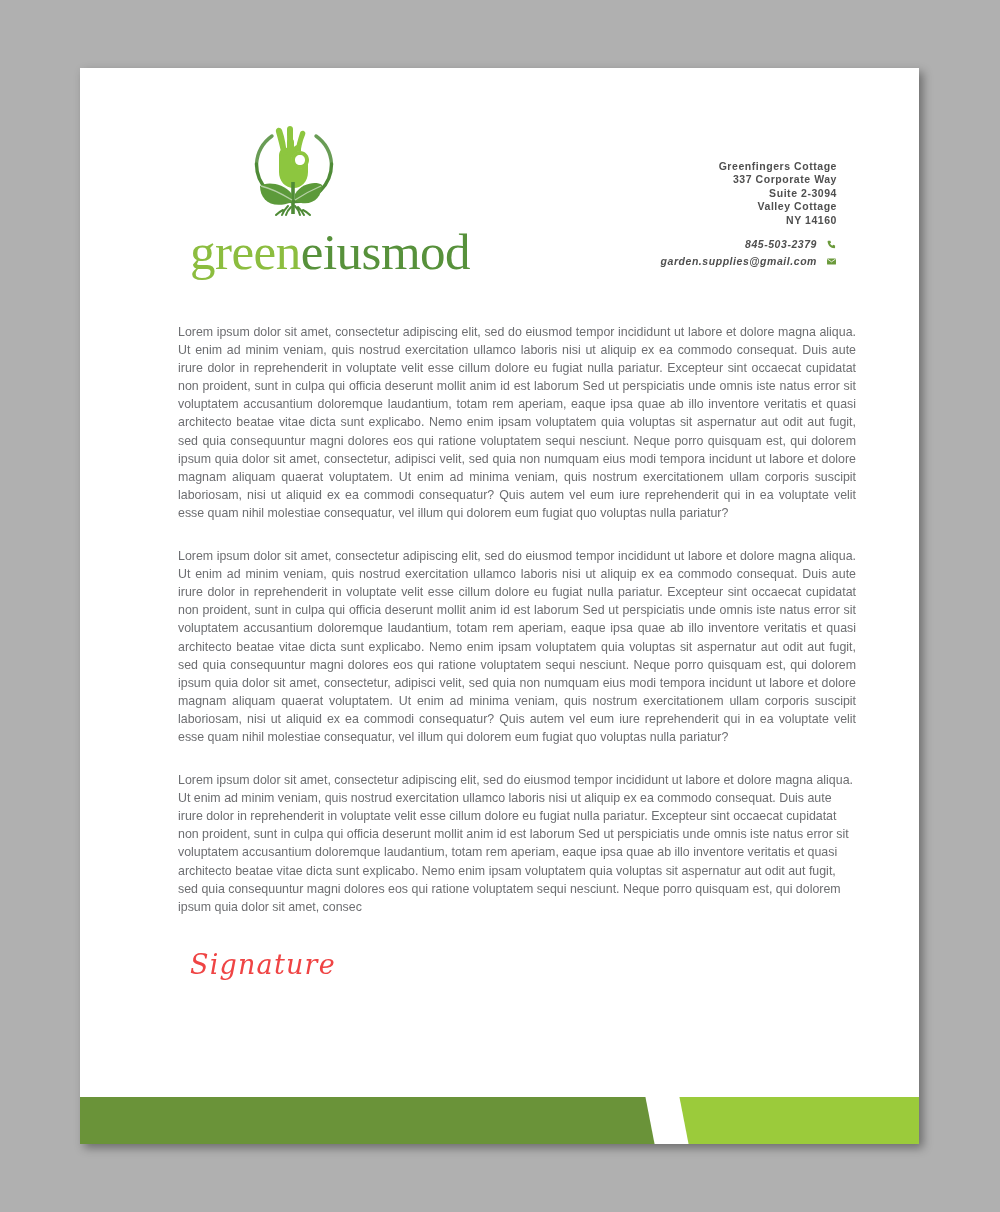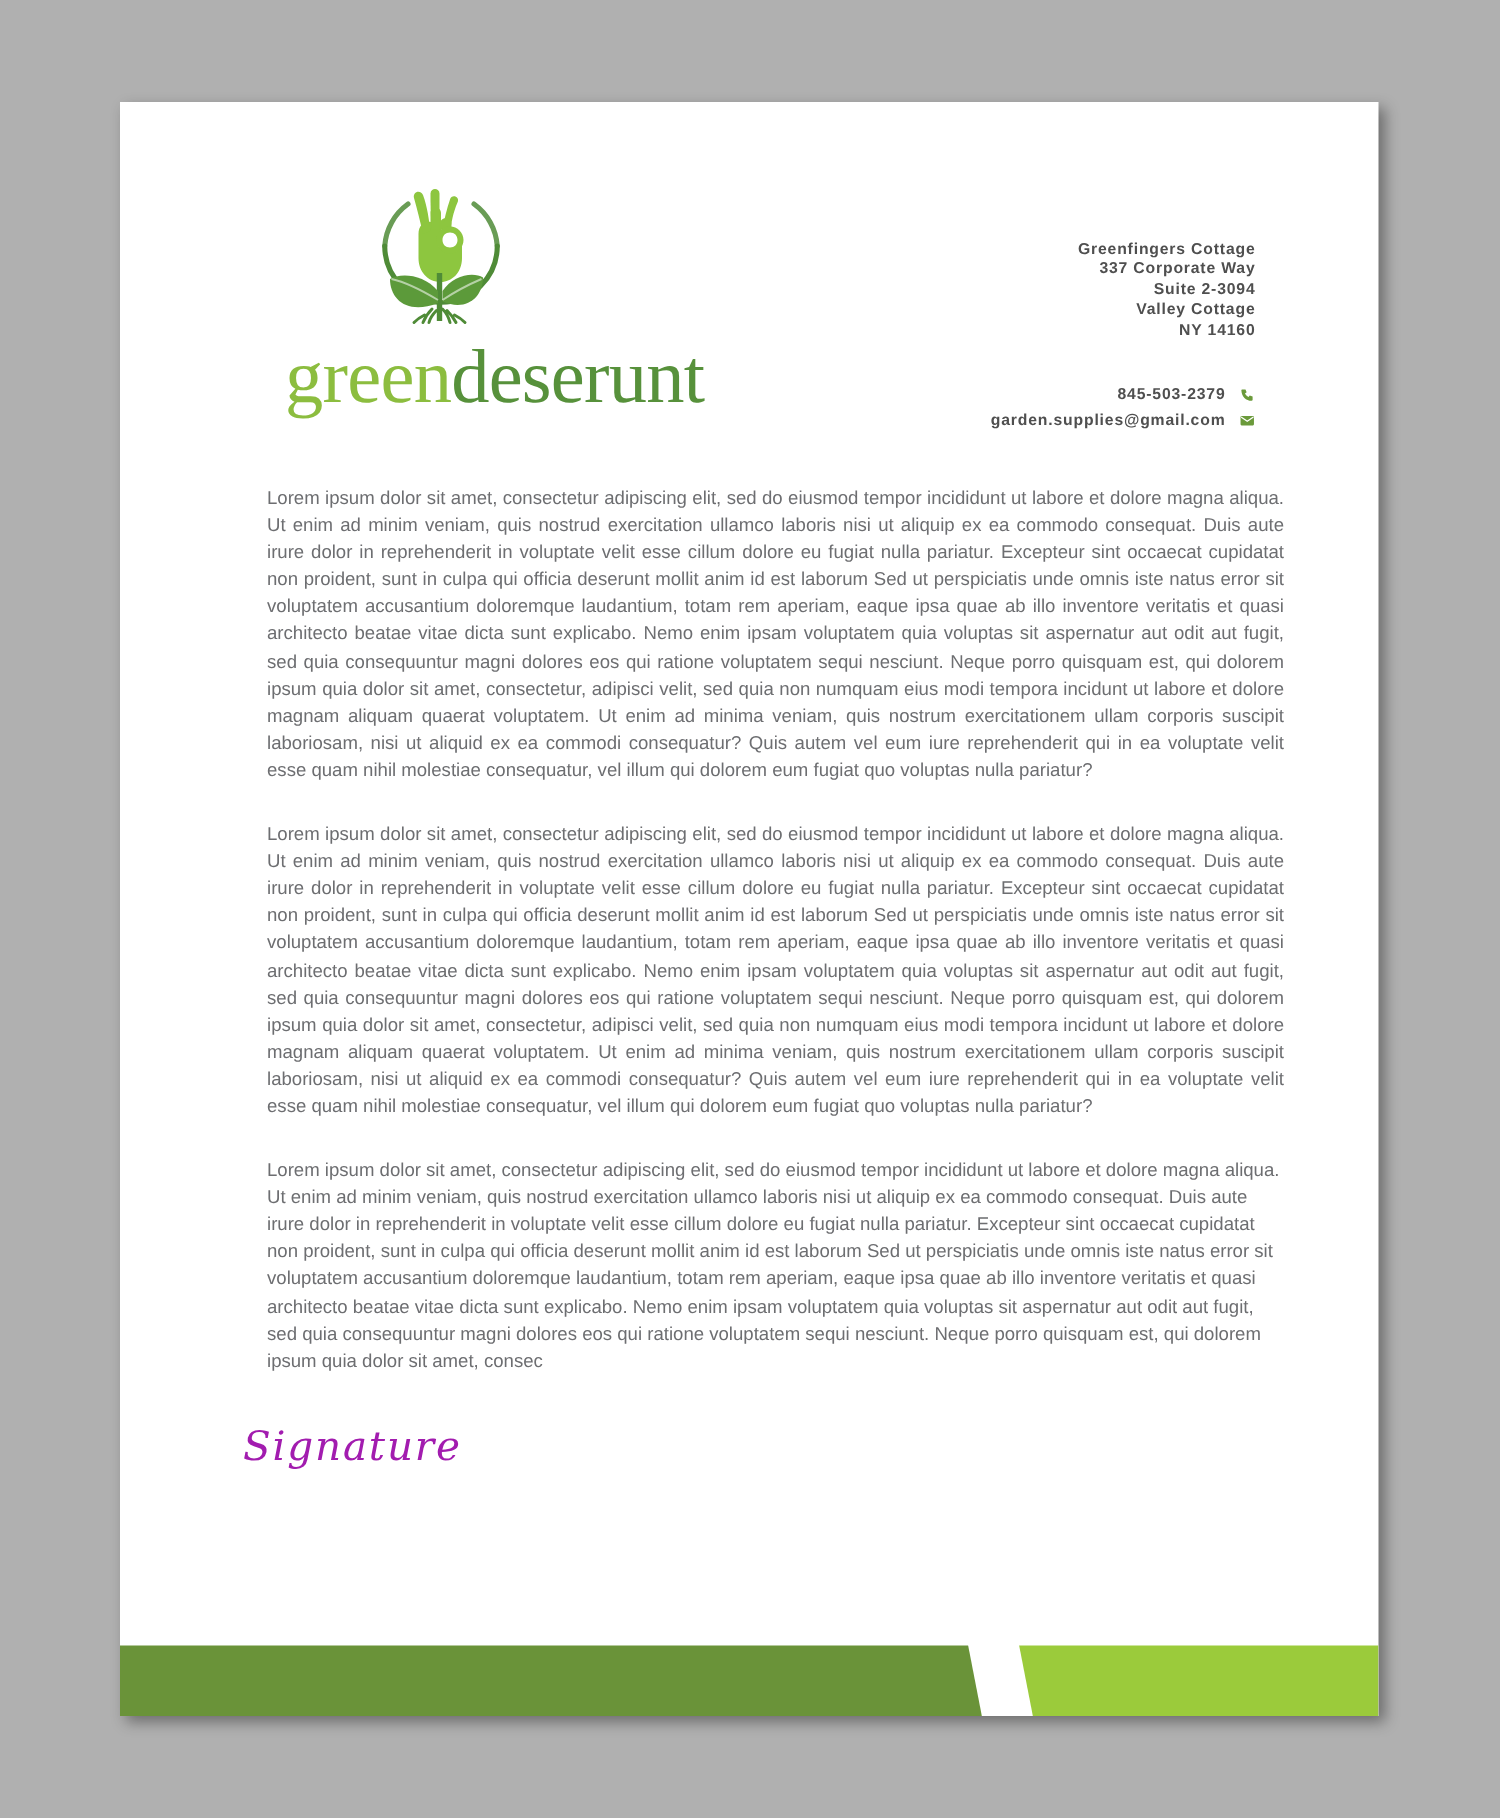--- a/index.html
+++ b/index.html
@@ -68,21 +68,22 @@
     text-align: right;
     color: #4f4f4f;
     font-size: 10.5px;
     line-height: 13.4px;
     font-weight: bold;
     letter-spacing: 0.55px;
   }
   #address-lines div { white-space: nowrap; }
 
   #contact-rows {
-    margin-top: 29px;
+    margin-top: 10px;
+    font-style: italic;
   }
   .contact-row {
     display: flex;
     align-items: center;
     justify-content: flex-end;
     gap: 9px;
     height: 15px;
     margin-bottom: 2px;
   }
   .contact-row .c-text { white-space: nowrap; }
@@ -121,22 +122,23 @@
   .body-paragraph.last-para {
     text-align: left;
     margin-bottom: 0;
   }
 
   #signature {
     margin-top: 33px;
     font-family: "DejaVu Serif", serif;
     font-style: italic;
     font-size: 27px;
-    color: #a21caf;
+    color: #ef4444;
     letter-spacing: 1.2px;
+    margin-left: 28px;
   }
 
   
   #footer-bands {
     position: absolute;
     left: 0;
     bottom: 0;
     width: 839px;
     height: 47px;
   }
@@ -198,21 +200,21 @@
 
         <path d="M57 74 C64 63 78 61 84 65 C84 78 73 88 57 81 Z" fill="#5c9a3a"></path>
         <path d="M57 80 C66 74 76 69 83 66" stroke="#ffffff" stroke-width="1.3" fill="none" opacity="0.55"></path>
 
         <path d="M44 95 C46 90 48 88 50 86 M48 95 C49 91 51 89 53 87
                  M62 95 C61 91 59 88 57 86 M66 95 C64 91 62 89 60 87
                  M38 95 C41 92 43 91 45 90 M72 95 C69 92 67 91 65 90" stroke="#4f8b37" stroke-width="2" fill="none" stroke-linecap="round"></path>
       </svg>
 
       <div id="wordmark">
-        <span class="wm-green" style="color: rgb(140, 189, 63); margin-left: 26px;">green</span><span class="wm-fingers" style="color: rgb(87, 145, 59);">deserunt</span>
+        <span class="wm-green" style="color: rgb(140, 189, 63); margin-left: 26px;">green</span><span class="wm-fingers" style="color: rgb(87, 145, 59);">eiusmod</span>
       </div>
     </div>
 
     <div id="contact-block">
       <div id="address-lines">
         <div>Greenfingers Cottage</div>
         <div>337 Corporate Way</div>
         <div>Suite 2-3094</div>
         <div>Valley Cottage</div>
         <div>NY 14160</div>

